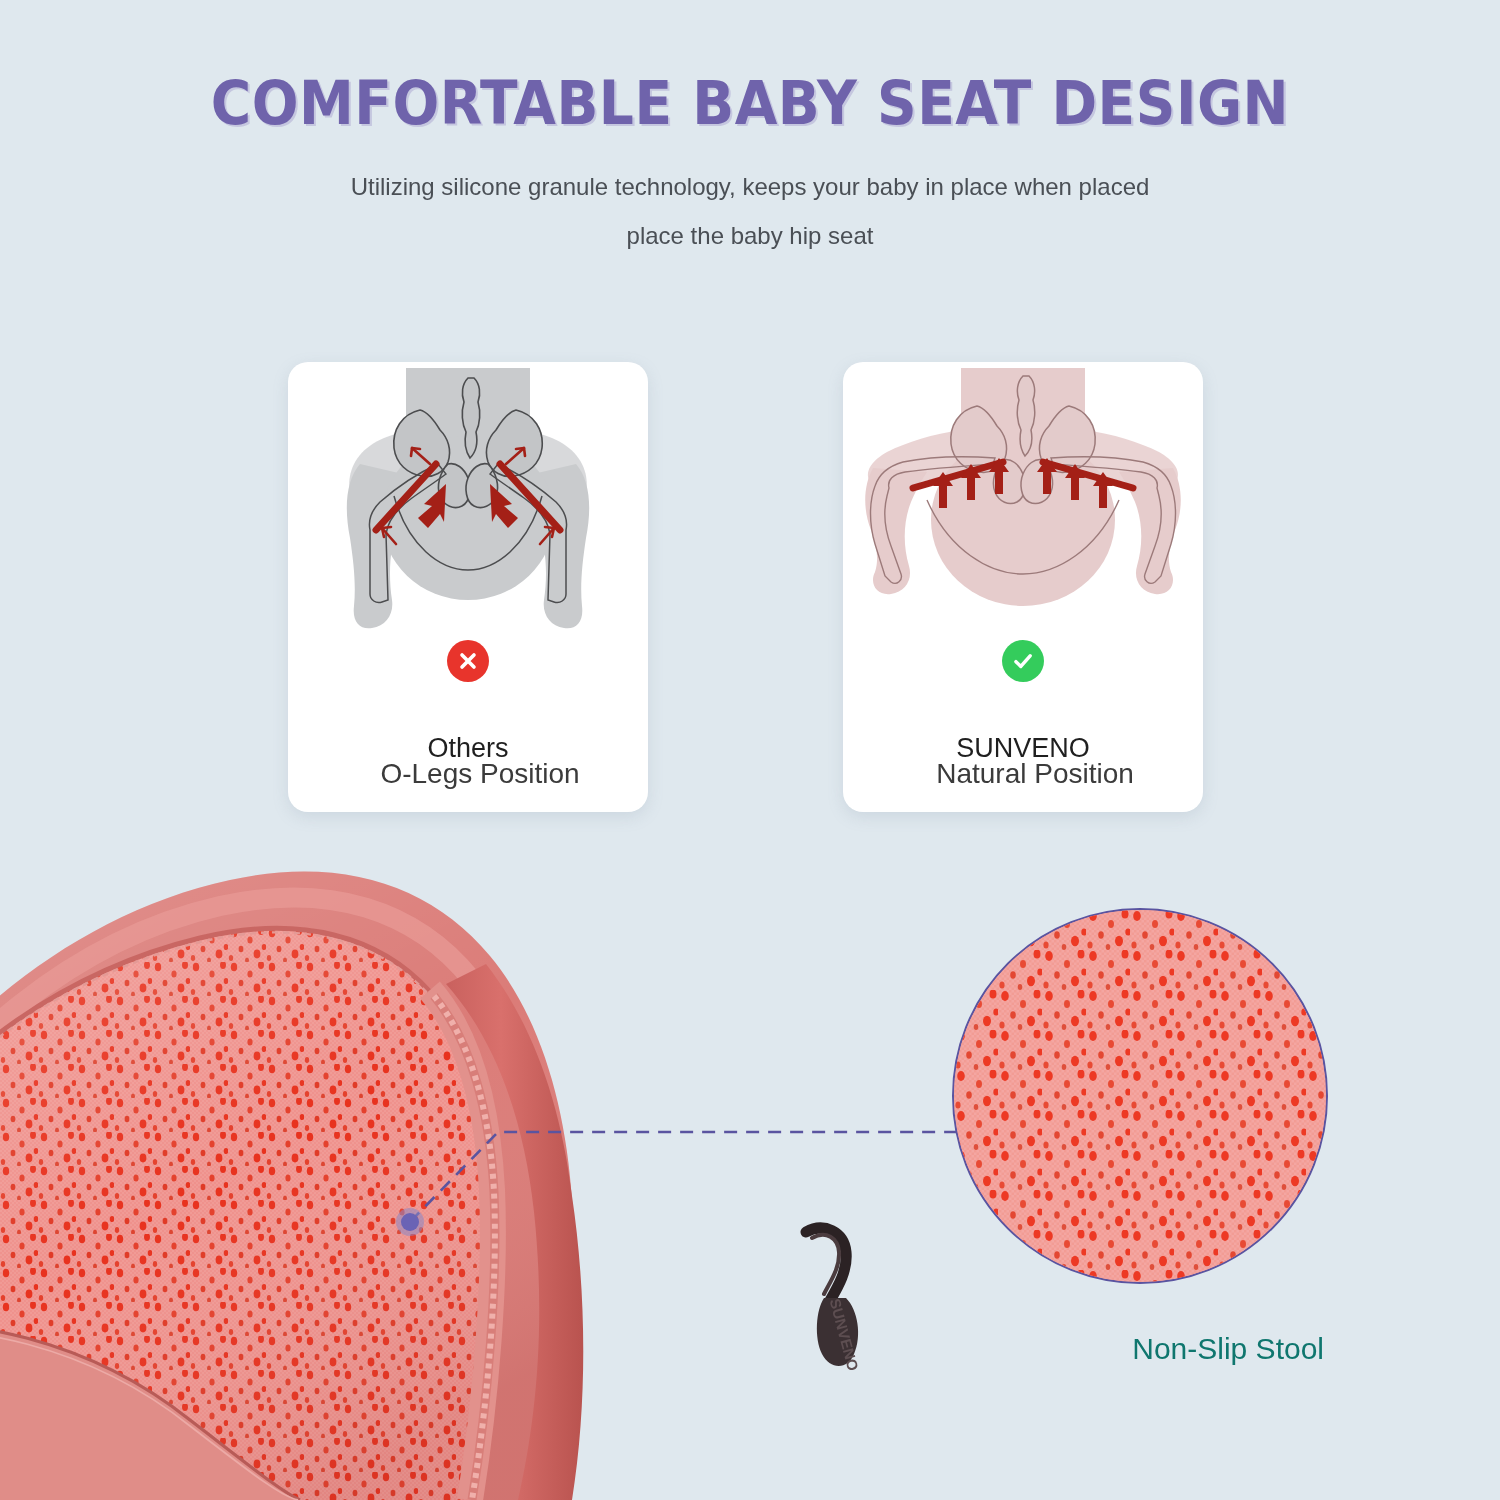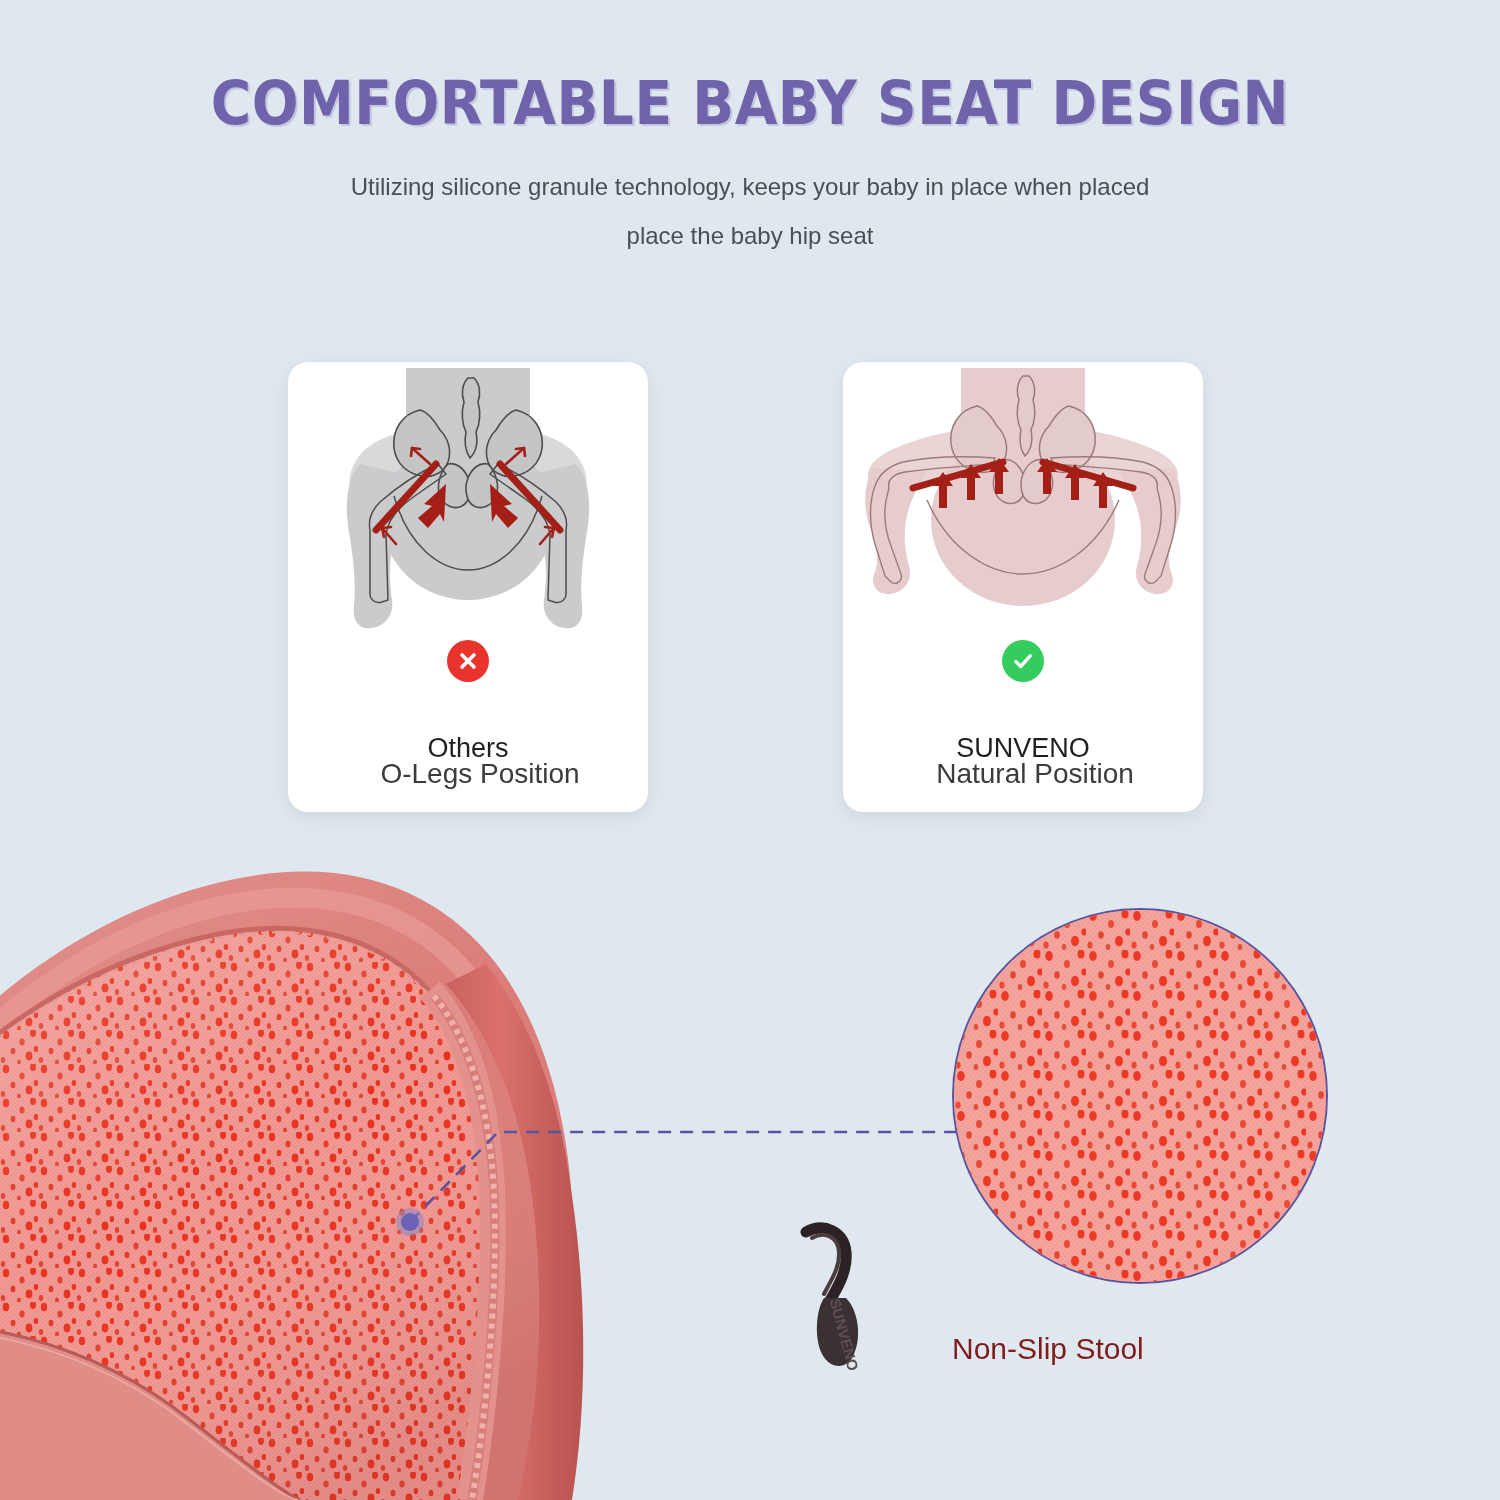--- a/index.html
+++ b/index.html
@@ -74,23 +74,23 @@
   #magnifier{
     position:absolute;left:952px;top:908px;width:372px;height:372px;
     border-radius:50%;
     border:2px solid #5a54a0;
     overflow:hidden;
     background:#f2a3a0;
   }
   #magnifier svg{display:block;width:100%;height:100%;}
 
   .mag-label{
-    position:absolute;left:952px;top:1332px;width:372px;text-align:left;
+    position:absolute;left:952px;top:1332px;width:372px;text-align:right;
     font-family:"Liberation Sans", sans-serif;
-    font-size:30px;color:#7f1d1d;font-weight:400;
+    font-size:30px;color:#0f766e;font-weight:400;
   }
 
   
   #callout{position:absolute;left:380px;top:1090px;width:600px;height:190px;pointer-events:none;}
   #callout svg{display:block;width:100%;height:100%;overflow:visible;}
 </style>
 </head>
 <body>
 
 <div id="stage">

